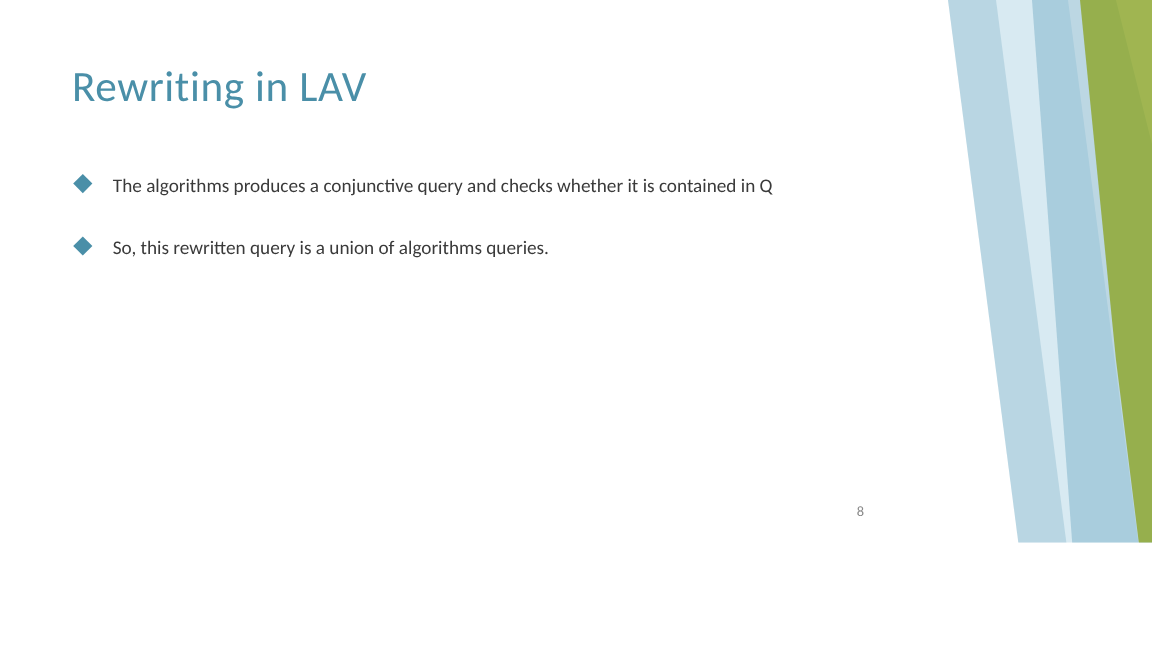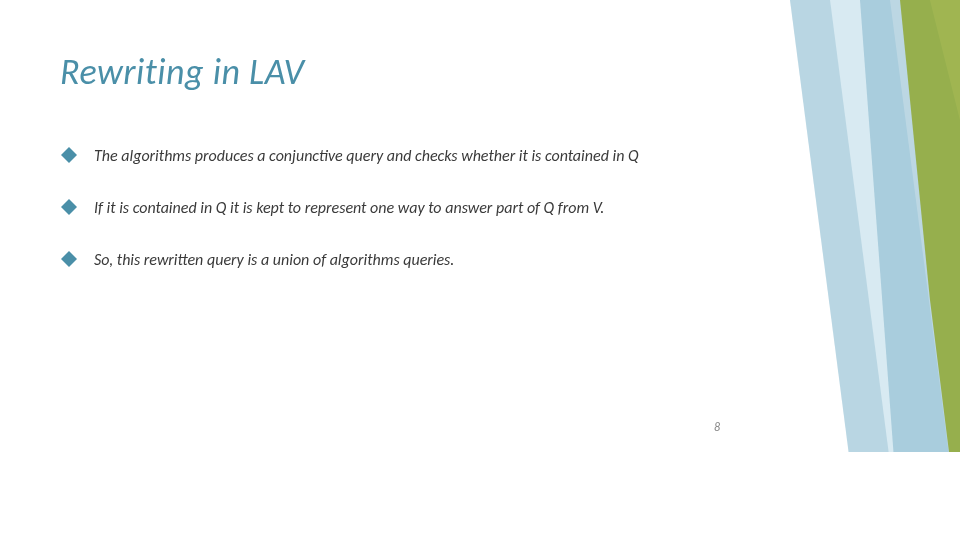--- a/index.html
+++ b/index.html
@@ -16,21 +16,20 @@
       background: #ffffff;
       position: relative;
     }
 
     .slide {
       width: 960px;
       height: 452px;
       background: #ffffff;
       position: relative;
       overflow: hidden;
-      font-style: italic;
     }
 
     
     .content {
       position: absolute;
       top: 0;
       left: 0;
       width: 720px;
       height: 540px;
       padding: 50px 60px 40px 60px;
@@ -46,21 +45,21 @@
 
     .bullets {
       list-style: none;
       display: flex;
       flex-direction: column;
       gap: 28px;
     }
 
     .bullet-item {
       display: flex;
-      align-items: flex-end;
+      align-items: flex-start;
       gap: 16px;
     }
 
     .bullet-text {
       font-size: 16px;
       color: #3a3a3a;
       line-height: 1.5;
       font-weight: 400;
     }
 
@@ -105,26 +104,20 @@
     <li class="bullet-item">
           <span><svg width="18" height="18" viewBox="0 0 18 18" xmlns="http://www.w3.org/2000/svg">
       <polygon points="9,1 17,9 9,17 1,9" fill="#4a8fa8"></polygon>
     </svg></span>
           <span class="bullet-text">The algorithms produces a conjunctive query and checks whether it is contained in Q</span>
         </li>
         <li class="bullet-item">
           <span><svg width="18" height="18" viewBox="0 0 18 18" xmlns="http://www.w3.org/2000/svg">
       <polygon points="9,1 17,9 9,17 1,9" fill="#4a8fa8"></polygon>
     </svg></span>
-          <span class="bullet-text">If it is contained in Q it is kept to represent one way to answer part of Q from V.</span>
-        </li>
-        <li class="bullet-item">
-          <span><svg width="18" height="18" viewBox="0 0 18 18" xmlns="http://www.w3.org/2000/svg">
-      <polygon points="9,1 17,9 9,17 1,9" fill="#4a8fa8"></polygon>
-    </svg></span>
           <span class="bullet-text">So, this rewritten query is a union of algorithms queries.</span>
         </li>
       </ul>
   </div>
 
   <div class="page-number">8</div>
 
 </div>
 
 </body></html>

